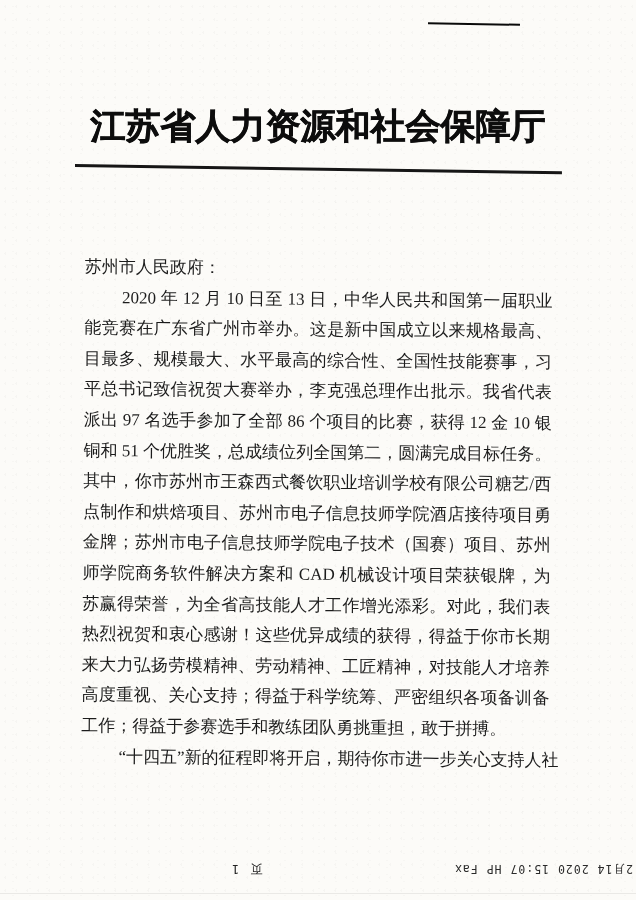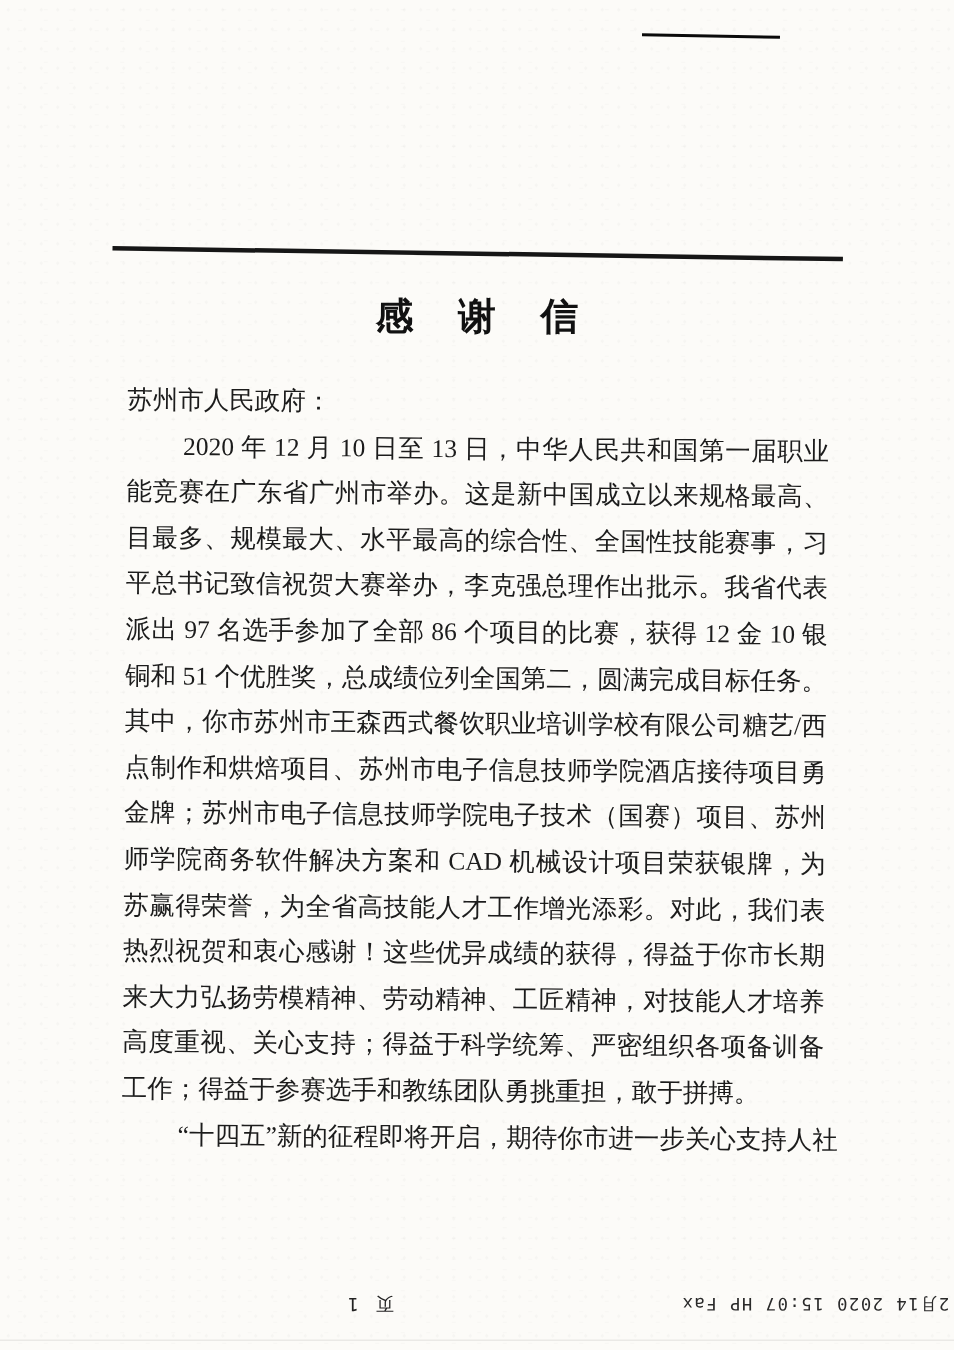--- a/index.html
+++ b/index.html
@@ -84,26 +84,24 @@
     white-space:nowrap;
   }
 </style>
 </head>
 <body>
 
 <div class="page">
 
   <div class="scan-line-top"></div>
 
+  <div class="org-title">江苏省人力资源和社会保障厅</div>
 
   <div class="divider"></div>
 
-  <div class="letter-title">
-    <span>感谢信</span>
-  </div>
 
   <div class="letter-body">
     <div class="ln">苏州市人民政府：</div>
     <div class="ln ind jl">2020 年 12 月 10 日至 13 日，中华人民共和国第一届职业技</div>
     <div class="ln jl">能竞赛在广东省广州市举办。这是新中国成立以来规格最高、项</div>
     <div class="ln jl">目最多、规模最大、水平最高的综合性、全国性技能赛事，习近</div>
     <div class="ln jl">平总书记致信祝贺大赛举办，李克强总理作出批示。我省代表团</div>
     <div class="ln jl">派出 97 名选手参加了全部 86 个项目的比赛，获得 12 金 10 银 5</div>
     <div class="ln jl">铜和 51 个优胜奖，总成绩位列全国第二，圆满完成目标任务。</div>
     <div class="ln jl">其中，你市苏州市王森西式餐饮职业培训学校有限公司糖艺/西</div>

